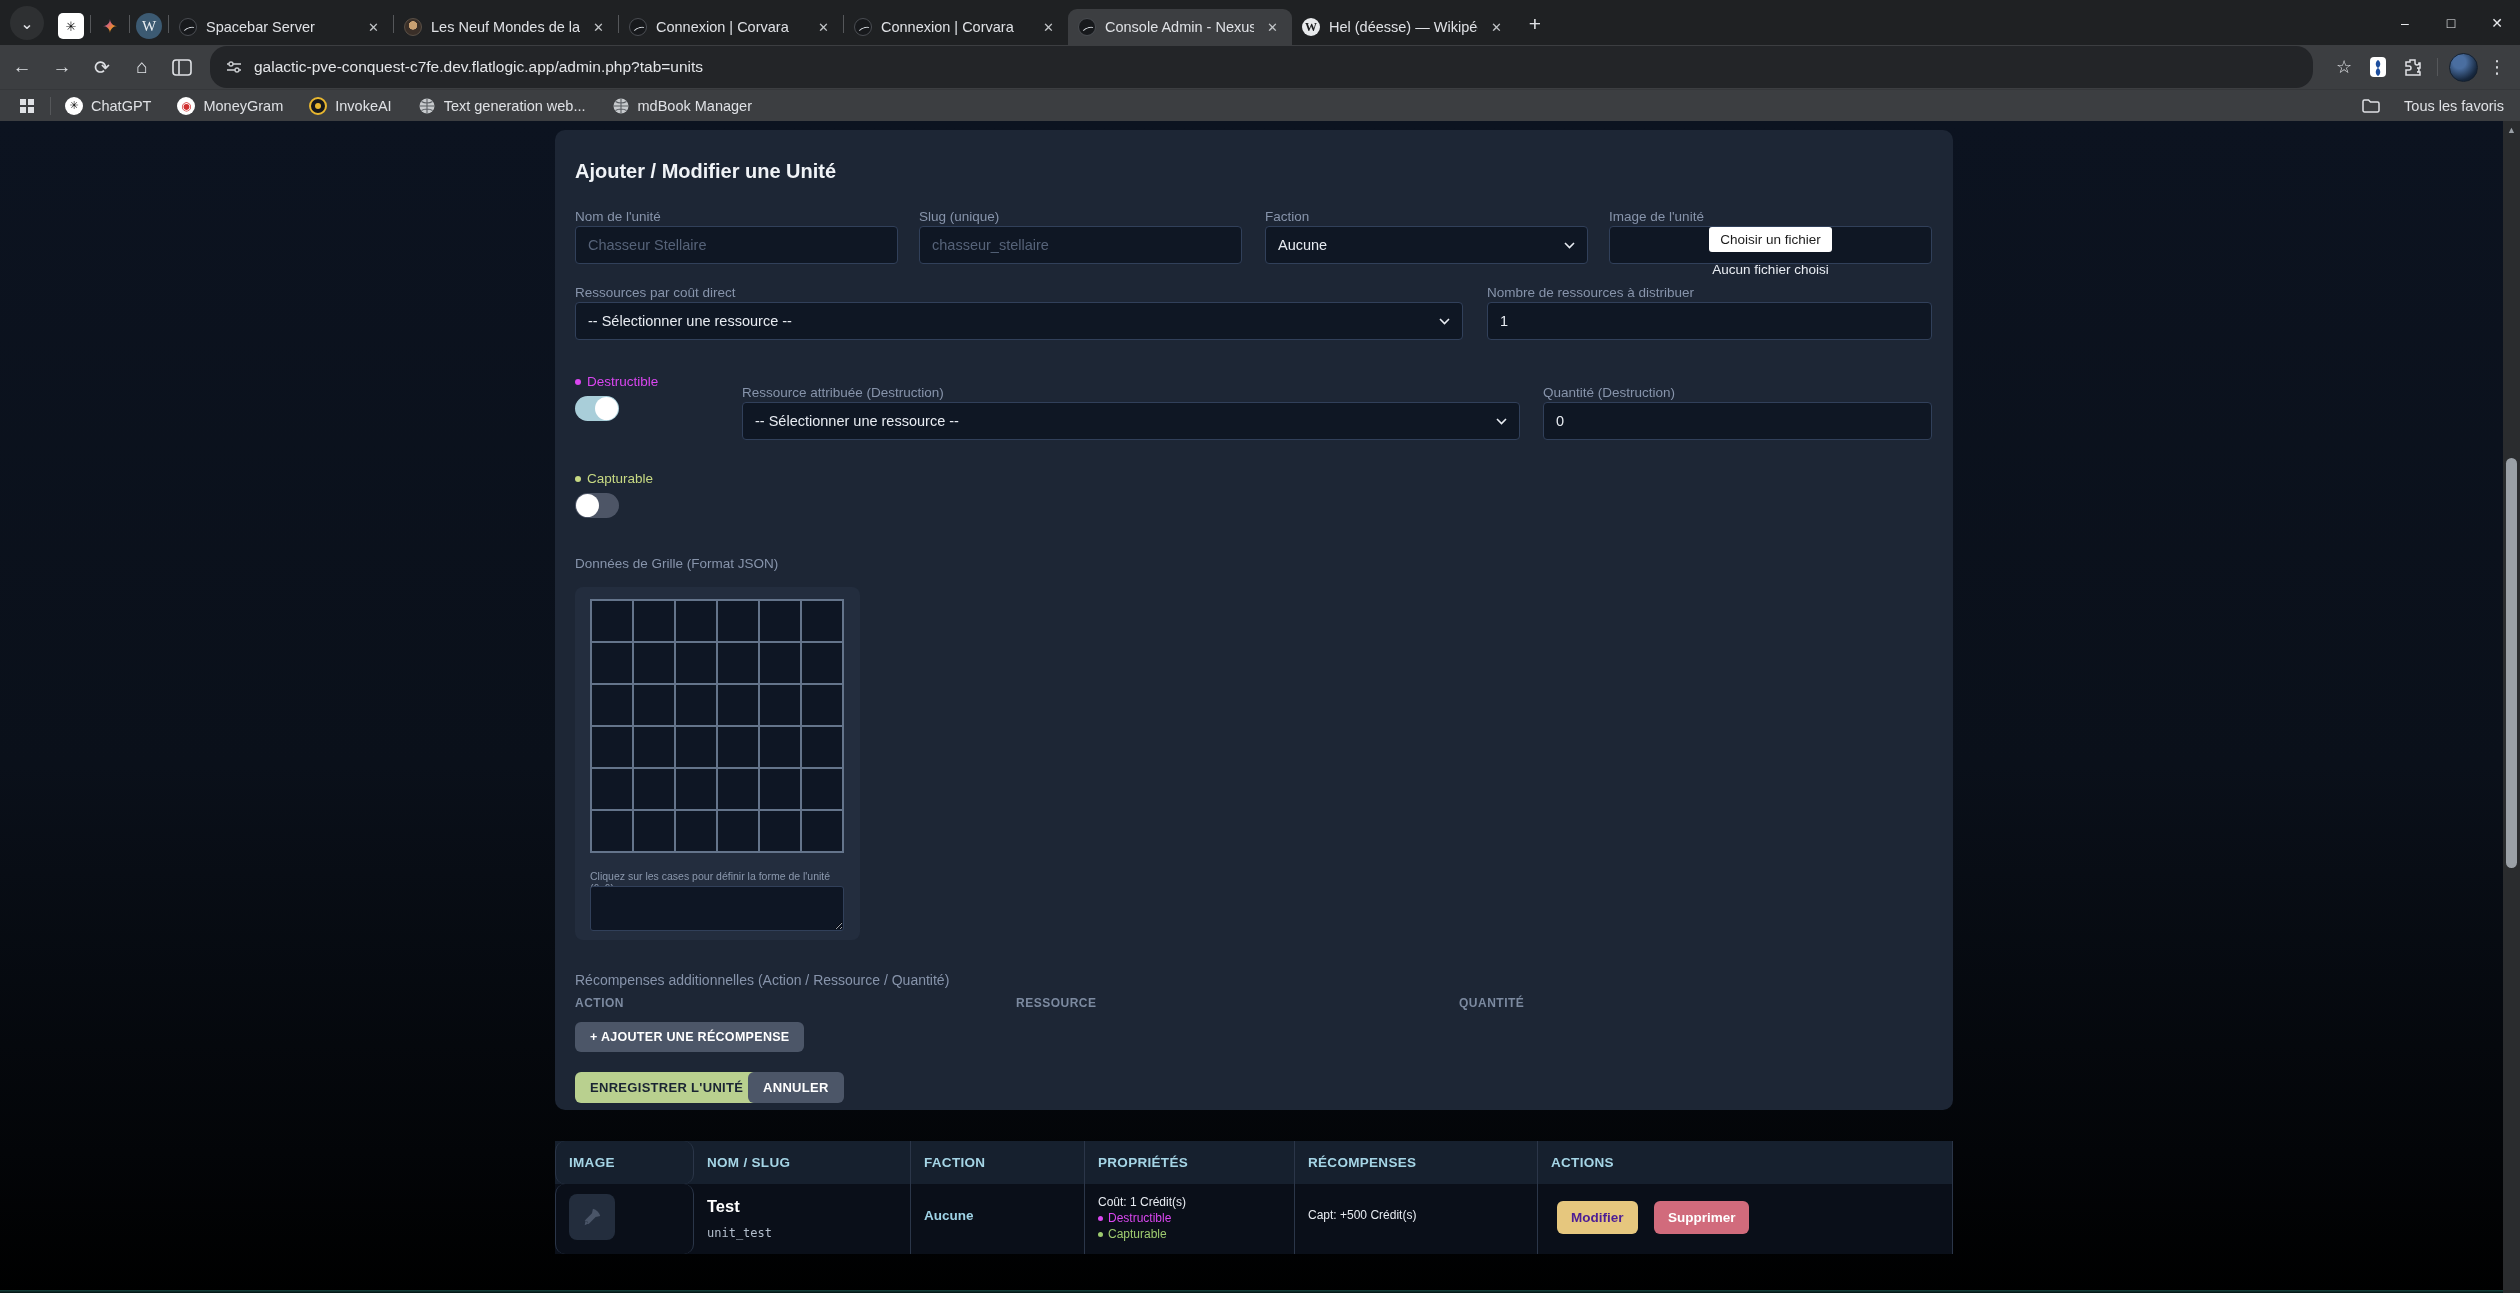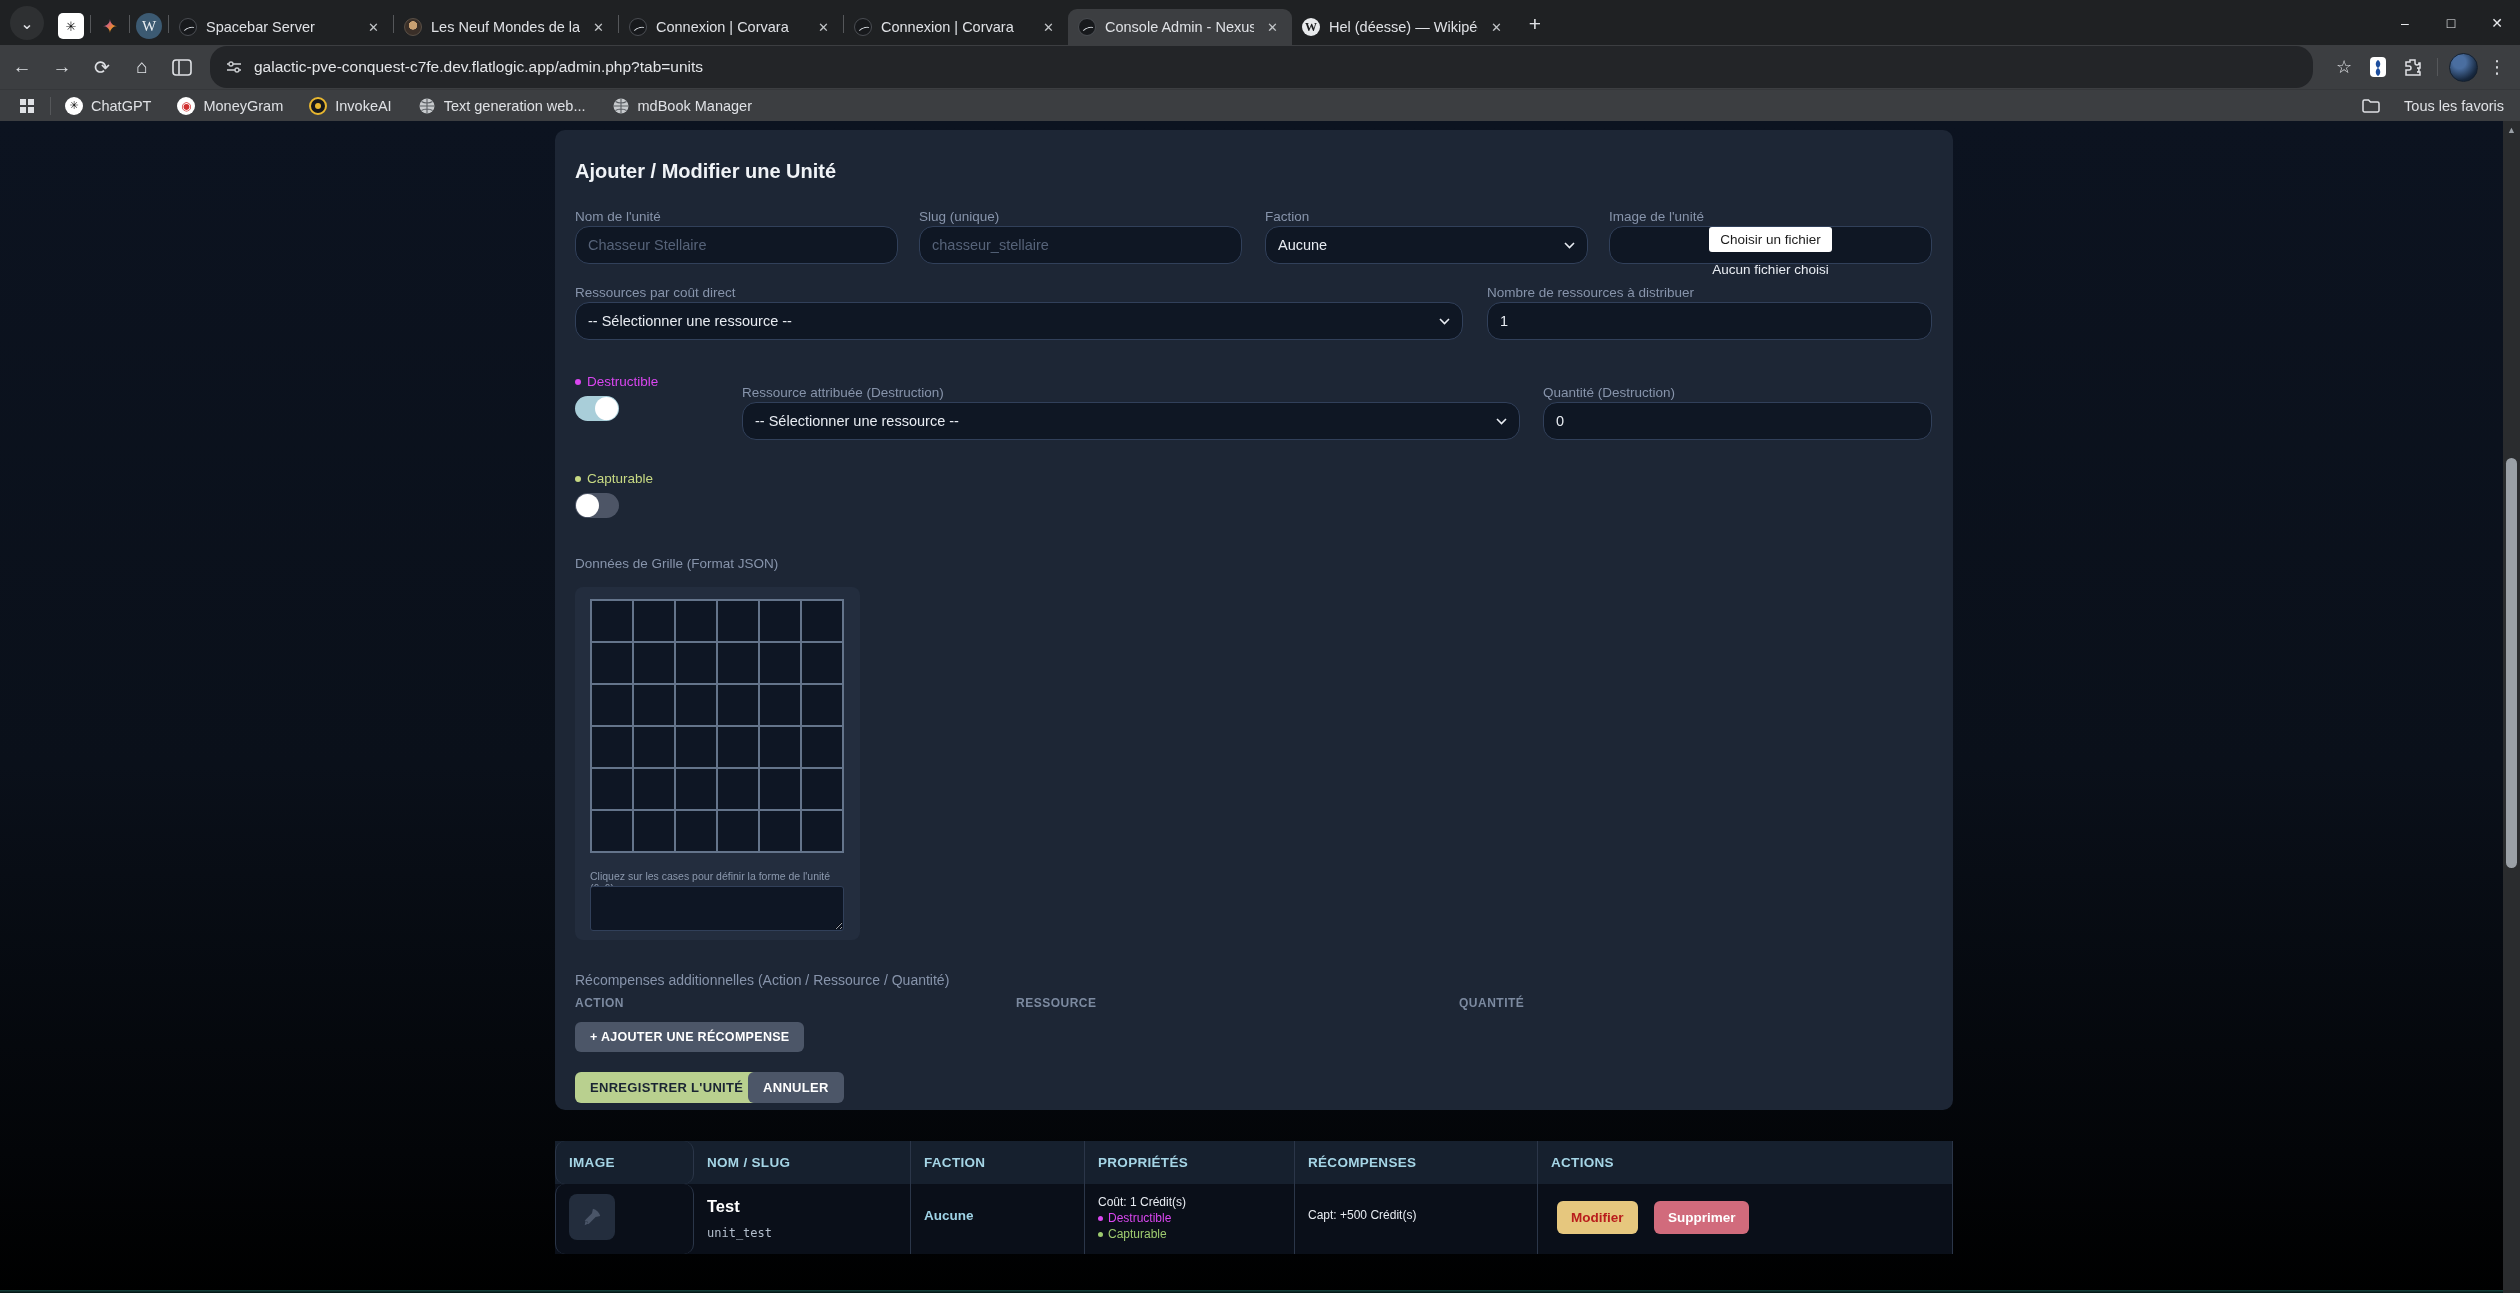--- a/index.html
+++ b/index.html
@@ -66,21 +66,21 @@
   .page { position:absolute; left:0; top:121px; width:2520px; height:1172px;
           background:linear-gradient(180deg,#0c1320 0%,#0a101a 55%,#030508 88%,#000 100%); }
   .bottom-accent { position:absolute; left:0; bottom:0; width:100%; height:3px;
                    background:linear-gradient(180deg,#17443f,#02100e); }
 
   .panel { position:absolute; left:555px; top:9px; width:1398px; height:980px;
            background:#1d2635; border-radius:10px; }
   .panel-title { position:absolute; left:20px; top:30px; color:#f0f3f7; font-size:20px; font-weight:bold; }
   .lbl { position:absolute; color:#8794ab; font-size:13.5px; }
   .inp, .selbox, .filebox { position:absolute; height:38px; background:#0f1724; border:1px solid #31405a;
-         border-radius:14px; color:#e8ecf2; font-size:14.5px; padding:0 12px;
+         border-radius:4px; color:#e8ecf2; font-size:14.5px; padding:0 12px;
          font-family:"Liberation Sans",sans-serif; }
   .inp::placeholder { color:#566379; }
   input.inp { outline:none; }
   .selbox { display:flex; align-items:center; justify-content:space-between; }
   .filebox { display:flex; align-items:center; gap:10px; padding:0 6px;flex-direction:column; }
   .filebtn { background:#ffffff; color:#1b1b1b; font-size:13.5px; border-radius:3px; padding:5px 11px; }
   .filetext { font-size:13.5px; color:#e8ecf2; }
 
   .dot-label { position:absolute; font-size:13.5px; display:flex; align-items:center; gap:6px; }
   .bullet { width:6px; height:6px; border-radius:50%; background:currentColor; display:inline-block; }
@@ -123,21 +123,21 @@
   .unit-name { color:#fff; font-size:16.5px; font-weight:bold; margin-top:3px; }
   .unit-slug { color:#b4bfcd; font-size:12px; font-family:"DejaVu Sans Mono",monospace; margin-top:10px; }
   .fact-val { color:#9fd3e6; font-size:13.5px; font-weight:bold; margin-top:14px; }
   .prop { font-size:12px; line-height:16px; color:#e8ecf2; }
   .prop-flag { display:flex; align-items:center; gap:5px; font-size:12px; line-height:16px; }
   .prop-flag .bullet { width:5px; height:5px; }
   .cap-green { color:#9ecb6f; }
   .reward-val { color:#e8ecf2; font-size:12px; margin-top:14px; }
   .act-btn { display:inline-flex; align-items:center; justify-content:center; border-radius:6px;
              font-size:13.5px; font-weight:bold; height:33px; padding:0 14px; margin-top:7px; }
-  .b-edit { background:#e6c77e; color:#b91c1c; margin-left:6px; }
+  .b-edit { background:#e6c77e; color:#4c1d95; margin-left:6px; }
   .b-del  { background:#d16b7c; color:#fff; margin-left:12px; }
 
   
   .scrollbar { position:absolute; right:0; top:121px; width:17px; height:1172px; background:#2a2c2e; }
   .sb-arrow { position:absolute; top:4px; left:0; width:17px; text-align:center; color:#9aa0a6; font-size:9px; }
   .sb-thumb { position:absolute; left:3px; top:337px; width:11px; height:410px; background:#9aa0a6; border-radius:6px; }
 </style>
 </head>
 <body>
 

